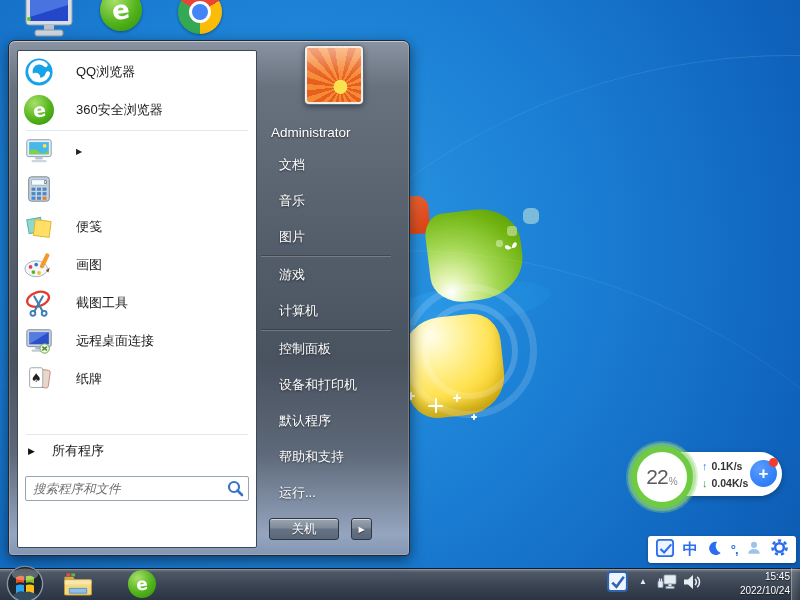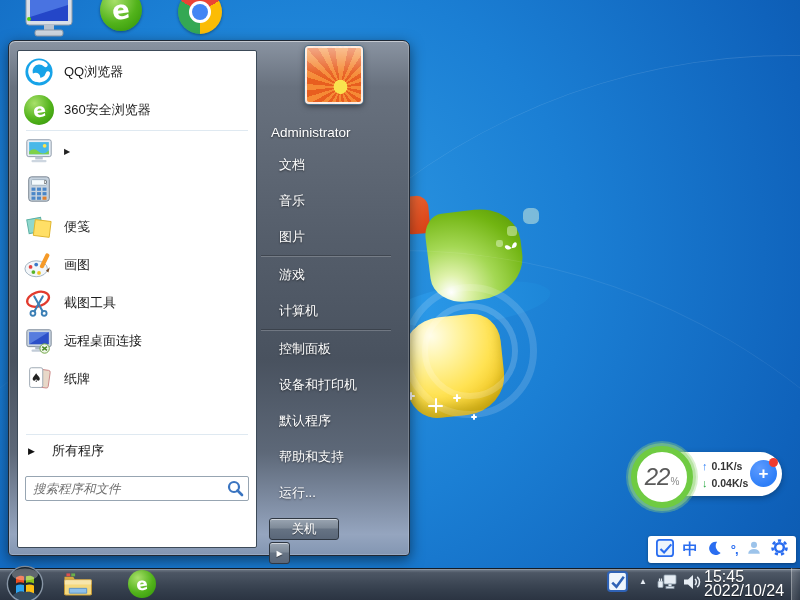--- a/index.html
+++ b/index.html
@@ -59,21 +59,21 @@
   .d-chrome::after { content:""; position:absolute; left:50%; top:50%; width:16px; height:16px;
     margin:-8px 0 0 -8px; border-radius:50%; background:#4285f4; }
 
   
   .start-menu { left:8px; top:40px; width:402px; height:516px; z-index:50;
     border:1px solid #1f2834; border-radius:7px 7px 4px 4px;
     background:linear-gradient(180deg,#8a94a2 0%,#68717e 9%,#555e6b 38%,#49525f 62%,#5d6878 80%,#95a5bf 96%,#8396b2 100%);
     box-shadow:0 4px 14px rgba(0,0,0,.5), inset 0 1px 0 rgba(255,255,255,.4), inset 0 0 0 1px rgba(255,255,255,.18); }
   .left-panel { position:absolute; left:8px; top:9px; width:240px; height:498px;
     background:#fff; border:1px solid #3c4a58; border-radius:2px; padding-top:2px; }
-  .ml-item { height:38px; display:flex; align-items:center; padding:0 8px 0 6px; gap:10px;
+  .ml-item { height:38px; display:flex; align-items:center; padding:0 8px 0 6px; gap:22px;
     font-size:13px; color:#1c1c1c; cursor:default; }
   .ml-item .mi { width:30px; height:30px; flex:0 0 30px; display:flex; align-items:center; justify-content:center; }
   .round360 { width:30px; height:30px; border-radius:50%;
     background:radial-gradient(circle at 35% 28%, #a8e06a, #52b31b 55%, #2f9107);
     display:flex; align-items:center; justify-content:center; }
   .round360 i { font-size:19px; }
   .ml-label { flex:1; }
   .submenu-arrow { font-size:8px; color:#222; }
   .ml-sep { height:1px; background:#dfe9f1; margin:1px 8px; }
   .all-sep { margin-top:36px; }
@@ -93,21 +93,21 @@
       repeating-conic-gradient(from 0deg at 62% 72%, #f58a35 0 11deg, #e85e1f 11deg 22deg);
     overflow:hidden; }
   .avatar::after { content:""; position:absolute; inset:0;
     background:linear-gradient(180deg, rgba(255,255,255,.45), rgba(255,255,255,.06) 45%, rgba(255,255,255,0) 60%); }
   .user-name { position:absolute; left:262px; top:84px; font-size:13.5px; color:#fff;
     text-shadow:0 1px 2px rgba(0,0,0,.6); }
   .right-list { position:absolute; left:248px; top:106px; width:138px; }
   .mr-item { height:36px; line-height:36px; padding-left:22px; font-size:13px; color:#fff;
     text-shadow:0 1px 2px rgba(0,0,0,.55); cursor:default; }
   .mr-sep { height:2px; margin:0 4px; border-top:1px solid rgba(0,0,0,.22); border-bottom:1px solid rgba(255,255,255,.2); }
-  .shutdown-row { position:absolute; left:260px; top:477px; display:flex; gap:2px;flex-direction:column; }
+  .shutdown-row { position:absolute; left:260px; top:477px; display:flex; gap:12px; }
   .btn-shutdown, .btn-shut-arrow { height:22px; border:1px solid #2f3742; border-radius:3px;
     background:linear-gradient(180deg,#9aa5b2 0%,#7e8a98 45%,#65738426 50%,#5a6779 100%);
     background:linear-gradient(180deg,#9aa5b2 0%,#7e8a98 45%,#667384 50%,#5a6779 100%);
     box-shadow:inset 0 1px 0 rgba(255,255,255,.55); color:#fff; text-shadow:0 1px 1px rgba(0,0,0,.5);
     display:flex; align-items:center; justify-content:center; cursor:default; }
   .btn-shutdown { width:70px; font-size:12.5px; }
   .btn-shut-arrow { width:21px; font-size:8px; }
 
   
   .pill { left:658px; top:452px; width:124px; height:44px; border-radius:22px; background:#fff;
@@ -119,21 +119,21 @@
   .speed-val { display:inline-block; width:50px; text-align:left; }
   .plus-btn { position:absolute; right:5px; top:8px; width:27px; height:27px; border-radius:50%;
     background:radial-gradient(circle at 35% 30%, #5d9bff, #2d7ef7 70%); color:#fff;
     display:flex; align-items:center; justify-content:center; font-size:17px; font-weight:bold; }
   .red-dot { position:absolute; right:-1px; top:-2px; width:9px; height:9px; border-radius:50%; background:#f03b2e; }
   .ball-glow { left:626px; top:441px; width:72px; height:72px; border-radius:50%;
     background:rgba(150,215,120,.35); z-index:21; }
   .ball { left:631px; top:446px; width:62px; height:62px; border-radius:50%; background:#fff;
     border:6px solid #6fcb42; box-shadow:0 0 0 3px rgba(150,215,120,.5); z-index:22;
     display:flex; align-items:center; justify-content:center; }
-  .ball .pct { font-size:24px; color:#5a5a5a; letter-spacing:-1px;font-style:italic; }
+  .ball .pct { font-size:21px; color:#5a5a5a; letter-spacing:-1px; }
   .ball .unit { font-size:10px; color:#8a8a8a; margin:8px 0 0 1px; }
 
   
   .ime { left:648px; top:536px; width:148px; height:27px; background:#fff; border-radius:3px;
     box-shadow:0 1px 3px rgba(0,0,0,.35); display:flex; align-items:center;
     justify-content:space-around; padding:0 4px; z-index:30; }
   .ime .txt { color:#2a6df0; font-weight:bold; }
   .ime-mode { font-size:15px; }
   .ime-punct { font-size:13px; letter-spacing:-1px; }
 
@@ -145,22 +145,22 @@
   .tb-explorer { left:62px; top:571px; width:32px; height:27px; z-index:45; }
   .tb-360 { left:128px; top:570px; width:28px; height:28px; border-radius:50%; z-index:45;
     background:radial-gradient(circle at 35% 28%, #a8e06a, #52b31b 55%, #2f9107);
     display:flex; align-items:center; justify-content:center; }
   .tb-360 i { font-style:normal; color:#fff; font-weight:bold; font-size:17px; transform:rotate(-8deg); font-family:"DejaVu Sans",sans-serif; }
   .tray-check { left:607px; top:571px; width:21px; height:21px; z-index:45; }
   .tray-chevron { left:635px; top:573px; width:16px; height:16px; color:#e7edf4; font-size:8px;
     display:flex; align-items:center; justify-content:center; z-index:45; }
   .tray-network { left:656px; top:572px; z-index:45; }
   .tray-speaker { left:681px; top:572px; z-index:45; }
-  .tray-clock { left:704px; top:570px; width:86px; height:28px; color:#fff; font-size:16px;
-    line-height:14px; text-align:left; text-shadow:0 1px 1px rgba(0,0,0,.6); z-index:45; }
+  .tray-clock { left:704px; top:570px; width:86px; height:28px; color:#fff; font-size:10px;
+    line-height:14px; text-align:right; text-shadow:0 1px 1px rgba(0,0,0,.6); z-index:45; }
   .show-desktop { left:791px; top:568px; width:9px; height:32px; z-index:45;
     background:linear-gradient(90deg,rgba(255,255,255,.16),rgba(255,255,255,.03));
     border-left:1px solid rgba(255,255,255,.4); }
 </style>
 </head>
 <body>
 
 <div class="screen">
 
   <div class="abs flag">

